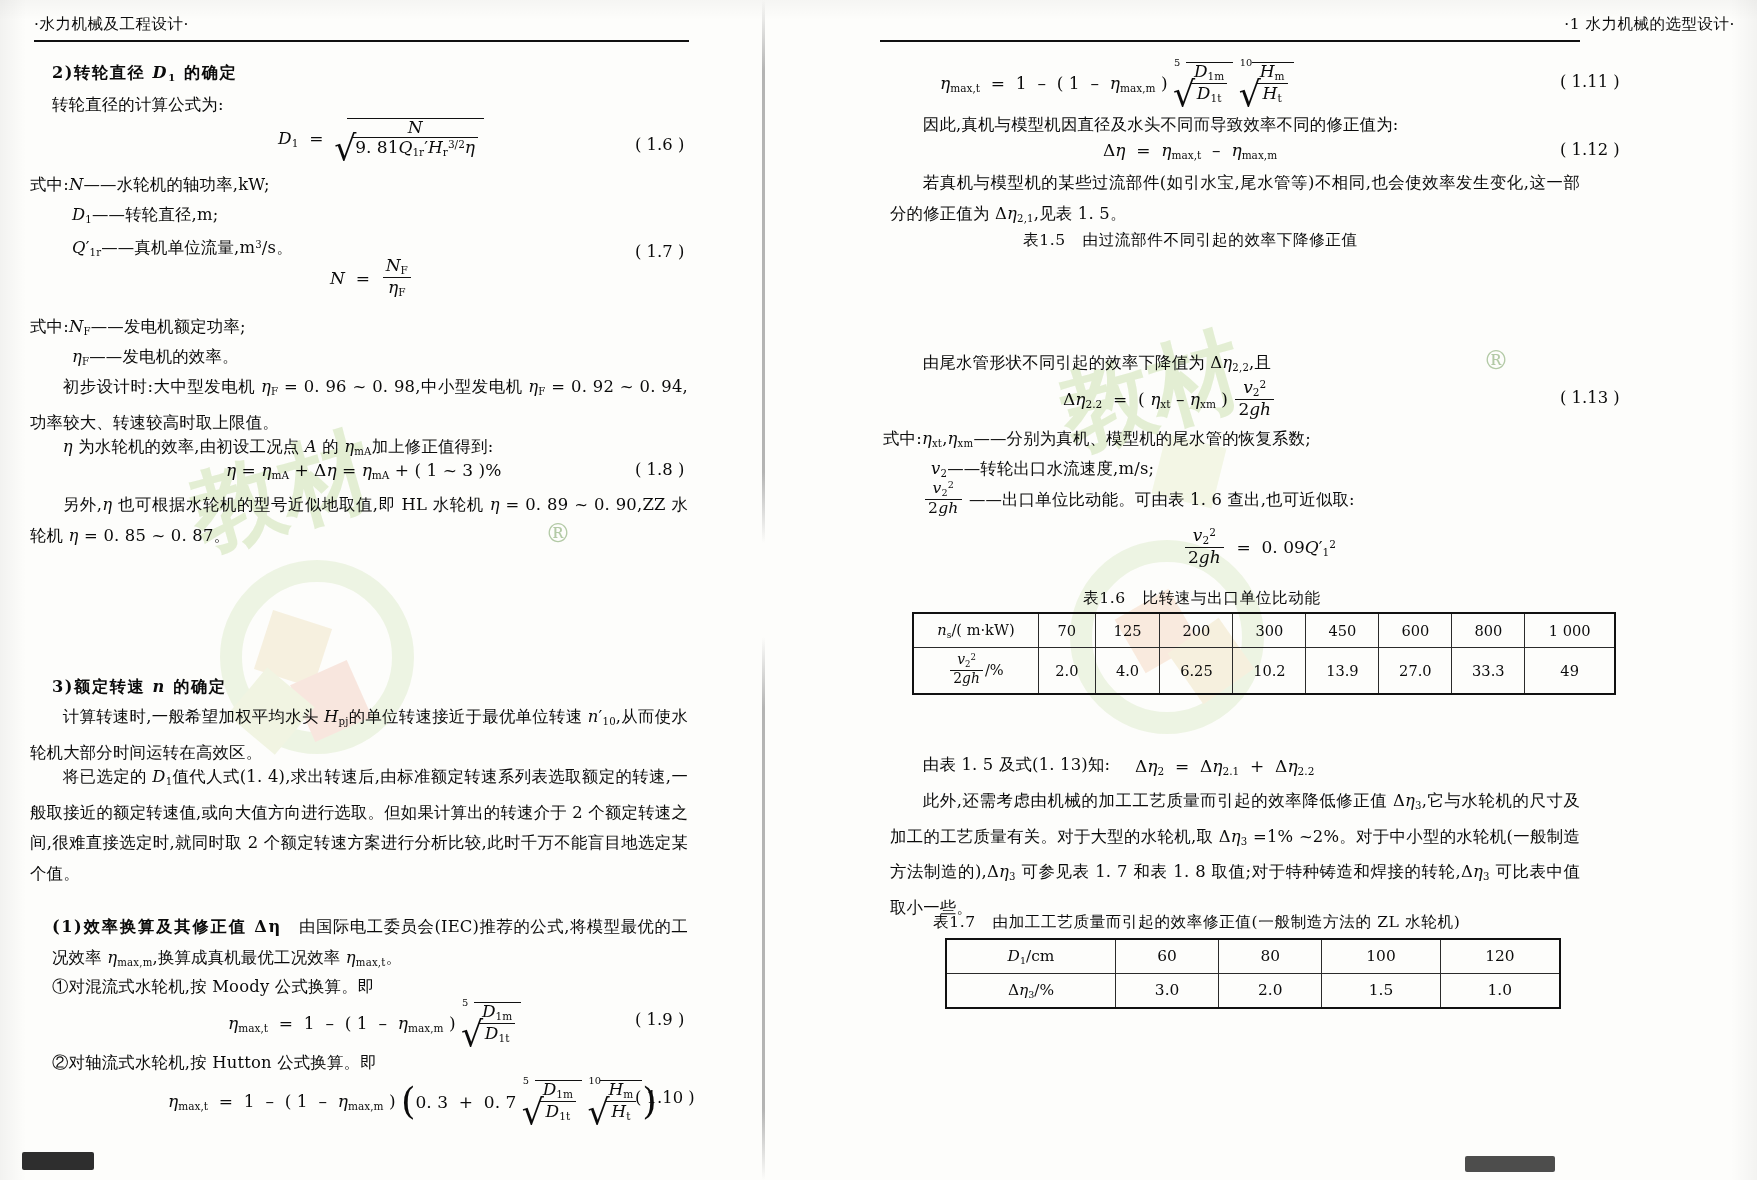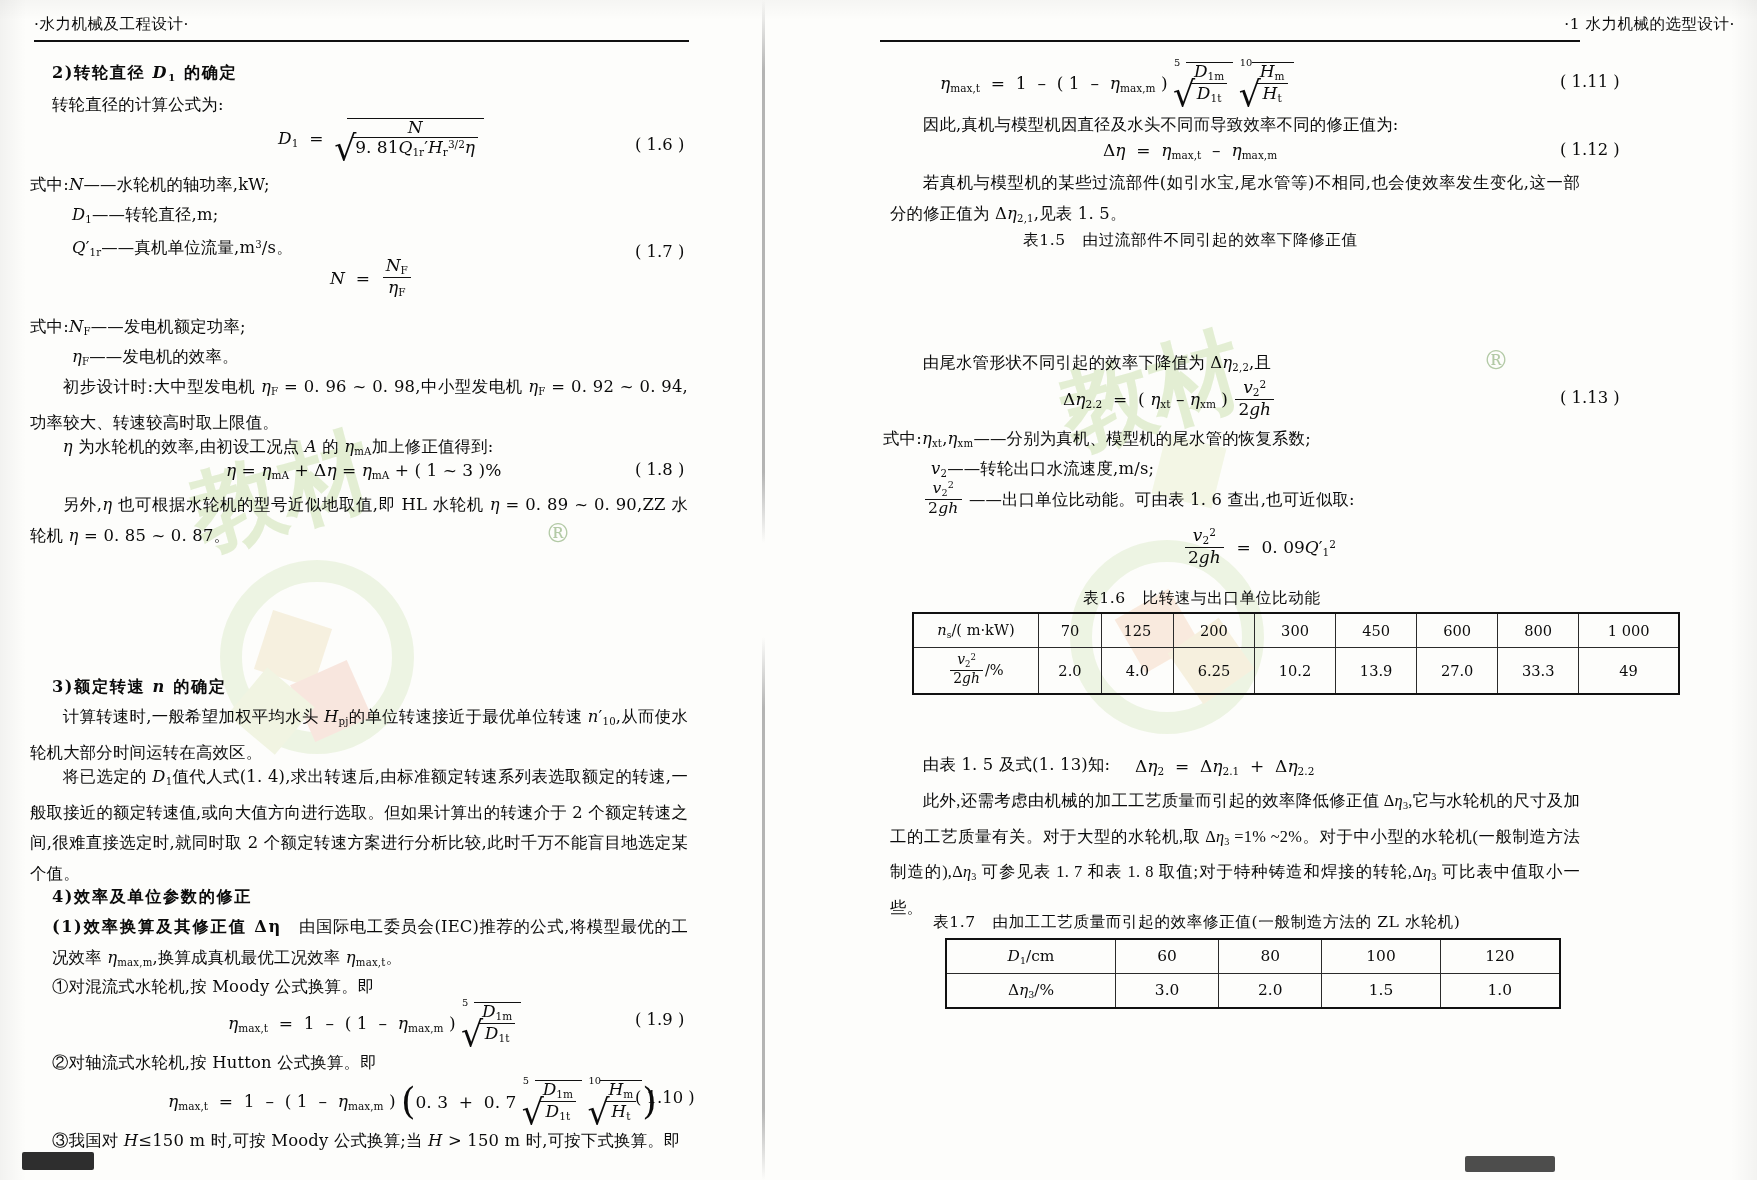--- a/index.html
+++ b/index.html
@@ -309,23 +309,20 @@
     </div>
 
     <div class="tb indent2" style="left:30px; top:702px; width:658px;">
       计算转速时,一般希望加权平均水头 <i>H</i><sub>pj</sub>的单位转速接近于最优单位转速 <i>n</i><span class="up">′</span><sub>10</sub>,从而使水轮机大部分时间运转在高效区。
     </div>
 
     <div class="tb indent2" style="left:30px; top:762px; width:658px;">
       将已选定的 <i>D</i><sub>1</sub>值代人式(1.&nbsp;4),求出转速后,由标准额定转速系列表选取额定的转速,一般取接近的额定转速值,或向大值方向进行选取。但如果计算出的转速介于 2 个额定转速之间,很难直接选定时,就同时取 2 个额定转速方案进行分析比较,此时千万不能盲目地选定某个值。
     </div>
 
-    <div class="tb bold-head" style="left:52px; top:882px; width:620px;">
-      4)效率及单位参数的修正
-    </div>
 
     <div class="tb" style="left:52px; top:912px; width:636px; text-indent:0;">
       <span class="bold-head">(1)效率换算及其修正值 Δη</span>
       &nbsp;&nbsp;由国际电工委员会(IEC)推荐的公式,将模型最优的工况效率 <i>η</i><sub>max,m</sub>,换算成真机最优工况效率 <i>η</i><sub>max,t</sub>。
     </div>
 
     <div class="tb" style="left:52px; top:972px; width:630px;">①对混流式水轮机,按 Moody 公式换算。即</div>
 
     <div class="eq" style="left:228px; top:1002px;">
       <i>η</i><sub>max,t</sub> &nbsp;=&nbsp; 1 &nbsp;–&nbsp; ( 1 &nbsp;–&nbsp; <i>η</i><sub>max,m</sub> )
@@ -345,23 +342,20 @@
       <span class="bigparen">(</span><span style="vertical-align:middle;">0.&nbsp;3 &nbsp;+&nbsp; 0.&nbsp;7</span>
       <span class="rad tall"><span class="radidx">5</span><span class="radbody">
         <span class="frac"><span class="num"><i>D</i><sub>1m</sub></span><span class="den"><i>D</i><sub>1t</sub></span></span>
       </span></span>
       <span class="rad tall"><span class="radidx">10</span><span class="radbody">
         <span class="frac"><span class="num"><i>H</i><sub>m</sub></span><span class="den"><i>H</i><sub>t</sub></span></span>
       </span></span><span class="bigparen">)</span>
     </div>
     <div class="eqnum" style="left:635px; top:1088px;">( 1.10 )</div>
 
-    <div class="tb" style="left:52px; top:1126px; width:660px;">
-      ③我国对 <i>H</i>≤150 m 时,可按 Moody 公式换算;当 <i>H</i> &gt; 150 m 时,可按下式换算。即
-    </div>
 
     <div class="smudge" style="left:22px; top:1152px; width:72px; height:18px;"></div>
   </div>
 
   <div class="page page-right">
 
     <div class="runhead runhead-right">·1  水力机械的选型设计·</div>
     <div class="rule rule-right"></div>
 
     <div class="eq" style="left:175px; top:62px;">
@@ -423,21 +417,21 @@
         <span class="num"><i>v</i><sub>2</sub><sup>2</sup></span>
         <span class="den">2<i>gh</i></span>
       </span>
       &nbsp;=&nbsp; 0.&nbsp;09<i>Q</i><span class="up">′</span><sub>1</sub><sup>2</sup>
     </div>
 
     <div class="tbl-cap" style="left:318px; top:588px;">
       <span>表1.6</span>&nbsp;&nbsp;&nbsp;<span>比转速与出口单位比动能</span>
     </div>
 
-    <table class="doc thick" style="left:147px; top:612px; width:768px; font-size:14.6px;">
+    <table class="doc thick" style="left:147px; top:612px; width:704px; font-size:14.6px;">
       <tbody>
         <tr>
           <td style="width:116px;">
             <i>n</i><sub>s</sub>/( m·kW)
           </td>
           <td>70</td>
           <td>125</td>
           <td>200</td>
           <td>300</td>
           <td>450</td>
@@ -465,21 +459,21 @@
     </table>
 
     <div class="tb indent2" style="left:125px; top:750px; width:690px;">
       由表 1.&nbsp;5 及式(1.&nbsp;13)知:
     </div>
 
     <div class="eq" style="left:370px; top:756px;">
       Δ<i>η</i><sub>2</sub> &nbsp;=&nbsp; Δ<i>η</i><sub>2.1</sub> &nbsp;+&nbsp; Δ<i>η</i><sub>2.2</sub>
     </div>
 
-    <div class="tb indent2" style="left:125px; top:786px; width:690px;font-family:Liberation Serif, serif;">
+    <div class="tb indent2" style="left:125px; top:786px; width:690px;">
       此外,还需考虑由机械的加工工艺质量而引起的效率降低修正值 Δ<i>η</i><sub>3</sub>,它与水轮机的尺寸及加工的工艺质量有关。对于大型的水轮机,取 Δ<i>η</i><sub>3</sub> =1% ~2%。对于中小型的水轮机(一般制造方法制造的),Δ<i>η</i><sub>3</sub> 可参见表 1.&nbsp;7 和表 1.&nbsp;8 取值;对于特种铸造和焊接的转轮,Δ<i>η</i><sub>3</sub> 可比表中值取小一些。
     </div>
 
     <div class="tbl-cap" style="left:168px; top:912px;">
       <span>表1.7</span>&nbsp;&nbsp;&nbsp;<span>由加工工艺质量而引起的效率修正值(一般制造方法的 ZL 水轮机)</span>
     </div>
 
     <table class="doc thick" style="left:180px; top:938px; width:616px;">
       <tbody>
         <tr>

